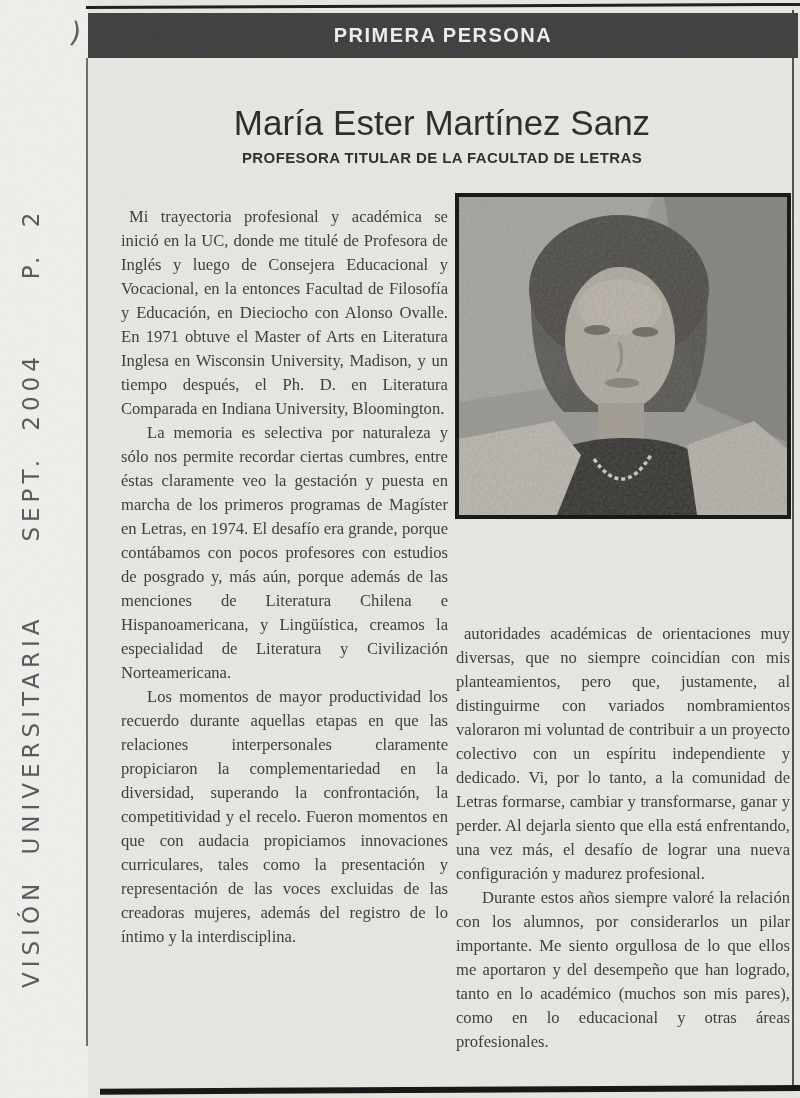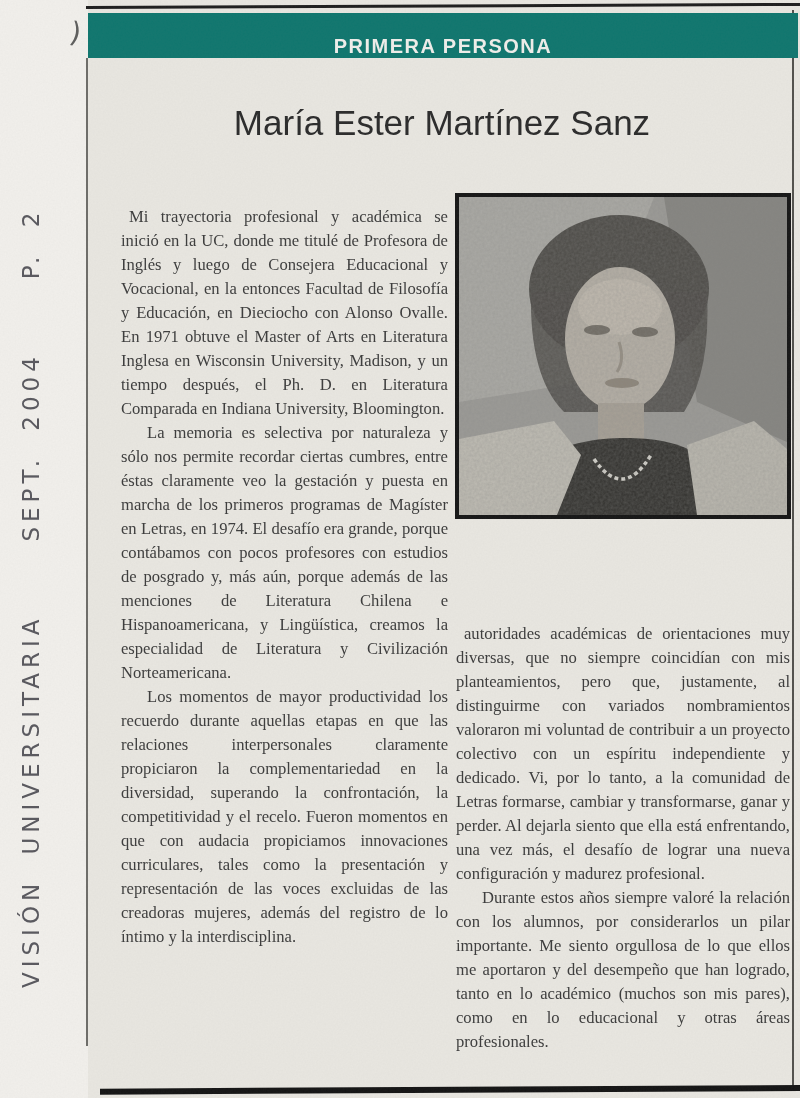--- a/index.html
+++ b/index.html
@@ -6,22 +6,22 @@
   .page{position:relative;width:800px;height:1098px;background:#edebe6;overflow:hidden;
         font-family:"Liberation Serif",serif;}
   .margin-strip{position:absolute;left:0;top:0;width:88px;height:1098px;background:#f2f0ec;}
   .article-bg{position:absolute;left:88px;top:0;width:712px;height:1098px;background:#e9e7e1;}
   .top-rule{position:absolute;left:86px;top:6px;width:714px;height:3px;background:#1d1d1d;
             transform:rotate(-0.25deg);transform-origin:left center;}
   .left-rule{position:absolute;left:86px;top:58px;width:2px;height:988px;background:#6d6c68;}
   .right-rule{position:absolute;left:792px;top:10px;width:2px;height:1078px;background:#52514d;}
   .bottom-rule{position:absolute;left:100px;top:1085px;width:700px;height:6px;background:#141414;
                transform:rotate(-0.3deg);transform-origin:right center;}
-  .banner{position:absolute;left:88px;top:13px;width:710px;height:45px;background:#0f766e;
-          display:flex;align-items:flex-end;justify-content:center;}
+  .banner{position:absolute;left:88px;top:13px;width:710px;height:45px;background:#404040;
+          display:flex;align-items:center;justify-content:center;}
   .banner-label{font-family:"Liberation Sans",sans-serif;font-weight:bold;font-size:20px;
                 letter-spacing:1.5px;color:#f0efeb;filter:blur(0.3px);}
   .title{position:absolute;left:88px;top:103px;width:708px;text-align:center;
          font-family:"Liberation Sans",sans-serif;font-size:35px;font-weight:500;color:#2b2b2b;
          filter:blur(0.25px);}
   .subtitle{position:absolute;left:88px;top:149px;width:708px;text-align:center;
             font-family:"Liberation Sans",sans-serif;font-size:15px;font-weight:bold;
             letter-spacing:0.4px;color:#2e2e2e;filter:blur(0.3px);}
   .col{position:absolute;filter:blur(0.35px);}
   .col p{margin:0;text-indent:26px;font-size:16.6px;line-height:24px;text-align:justify;
@@ -57,20 +57,21 @@
 
   <div class="paren-mark">)</div>
 
   <div class="margin-note">VISIÓN UNIVERSITARIA   SEPT. 2004   P. 2</div>
 
   <div class="banner">
     <span class="banner-label">PRIMERA PERSONA</span>
   </div>
 
   <h1 class="title" style="margin:0;">María Ester Martínez Sanz</h1>
+  <div class="subtitle">PROFESORA TITULAR DE LA FACULTAD DE LETRAS</div>
 
   <div class="photo">
     <svg width="328" height="318" viewBox="0 0 328 318">
       <defs>
         <filter id="halftone" x="0" y="0" width="100%" height="100%">
           <feTurbulence type="fractalNoise" baseFrequency="0.38" numOctaves="2" stitchTiles="stitch" result="n"></feTurbulence>
           <feColorMatrix in="n" type="matrix" values="0 0 0 0 0.25  0 0 0 0 0.25  0 0 0 0 0.24  0 0 0 0.9 0"></feColorMatrix>
         </filter>
       </defs>
       <rect width="328" height="318" fill="#9c9b97"></rect>

